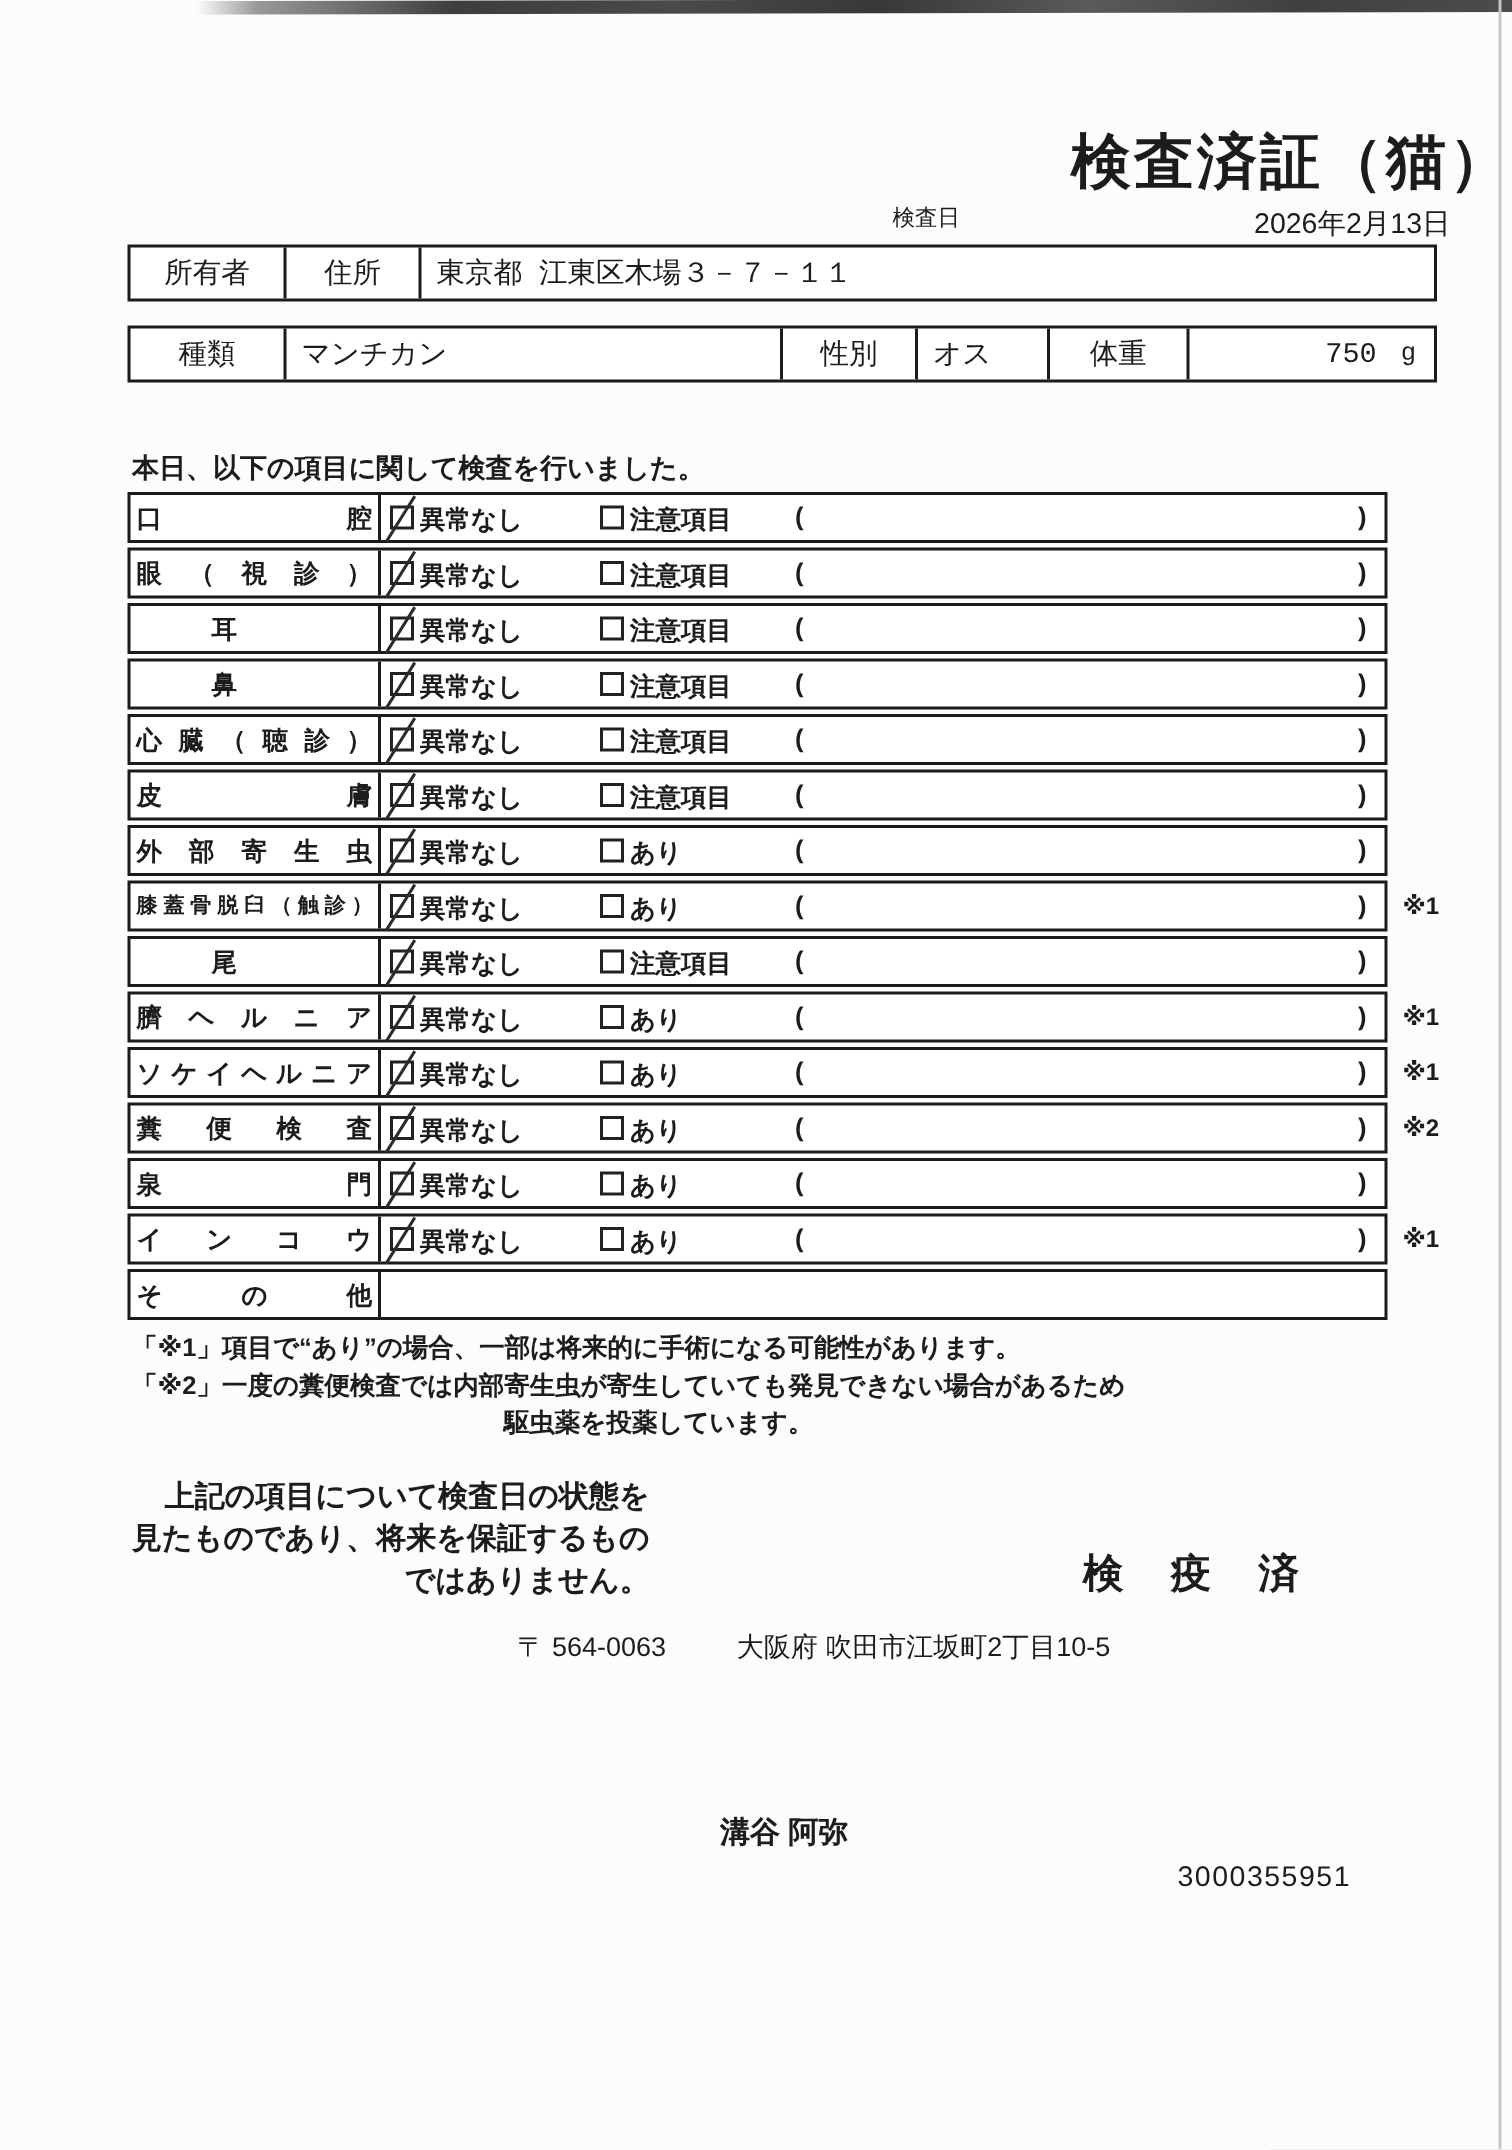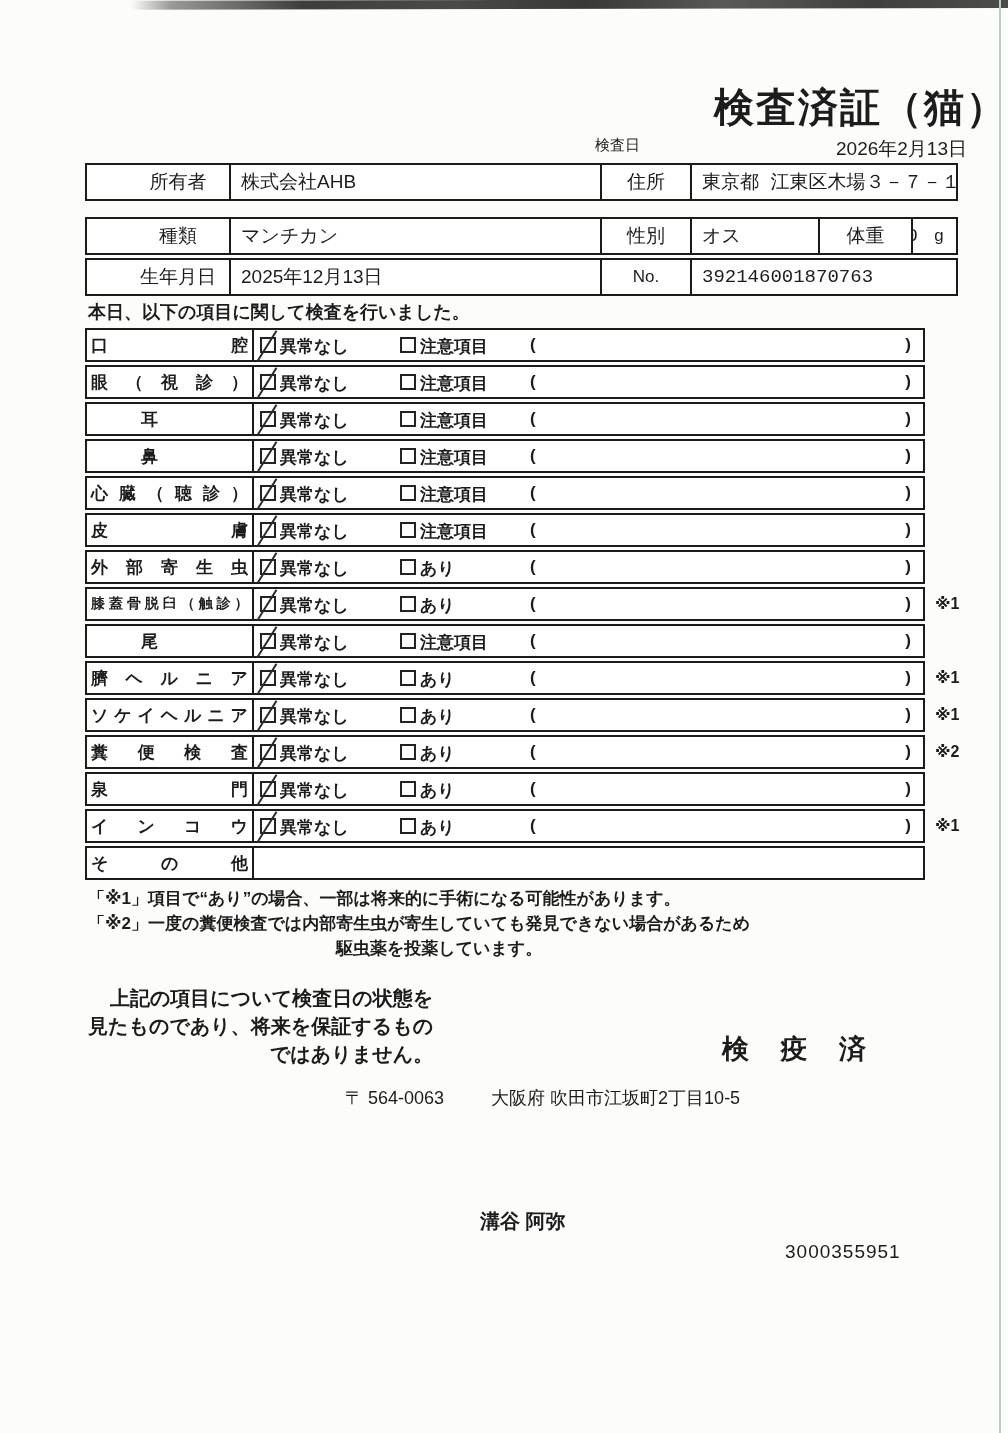--- a/index.html
+++ b/index.html
@@ -21,21 +21,21 @@
 
   .abs{position:absolute;}
   .title{top:80px;left:0;width:100%;text-align:right;font-size:40px;font-weight:bold;letter-spacing:2px;}
   .exam-date-label{left:595px;top:136px;font-size:15px;}
   .exam-date-value{right:41px;top:136px;font-size:19px;}
 
   
   .tbl{left:85px;width:873px;height:38px;border:2px solid #1b1b1b;display:flex;box-sizing:border-box;background:#fff;}
   .tbl .cell{box-sizing:border-box;display:flex;align-items:center;font-size:19px;overflow:hidden;white-space:nowrap;}
   .tbl .cell + .cell{border-left:2px solid #1b1b1b;}
-  .tbl .lab{justify-content:center;margin-left:40px;}
+  .tbl .lab{justify-content:center;}
   .tbl .val{padding-left:10px;}
   .tbl .wval{justify-content:flex-end;padding-right:12px;}
   .tbl .unit{font-size:17px;margin-left:16px;}
   .w-owner{width:102px;} .w-oval{width:331px;} .w-addr{width:90px;} .w-flex{flex:1;font-family:Liberation Mono, monospace;}
   .w-sex{width:88px;} .w-wt{width:93px;}
 
   .intro{left:88px;top:300px;font-size:18px;font-weight:600;}
 
   
   .exam-table{left:85px;top:328px;width:840px;}
@@ -75,43 +75,36 @@
   <div class="scan-top"></div>
   <div class="scan-right"></div>
 
   <div class="abs title">検査済証（猫）</div>
 
   <div class="abs exam-date-label">検査日</div>
   <div class="abs exam-date-value">2026年2月13日</div>
 
   <div class="abs tbl" style="top:163px;">
     <div class="cell lab w-owner">所有者</div>
-    <div class="cell val w-oval">株式会社AHB</div>
     <div class="cell lab w-addr">住所</div>
     <div class="cell val w-flex">東京都 江東区木場３－７－１１</div>
   </div>
 
   <div class="abs tbl" style="top:217px;">
     <div class="cell lab w-owner">種類</div>
     <div class="cell val w-oval">マンチカン</div>
     <div class="cell lab w-addr">性別</div>
     <div class="cell val w-sex">オス</div>
     <div class="cell lab w-wt">体重</div>
     <div class="cell wval w-flex">
       <span>750</span>
       <span class="unit">g</span>
     </div>
   </div>
 
-  <div class="abs tbl" style="top:258px;">
-    <div class="cell lab w-owner">生年月日</div>
-    <div class="cell val w-oval">2025年12月13日</div>
-    <div class="cell lab w-addr" style="font-size:17px;">No.</div>
-    <div class="cell val w-flex">392146001870763</div>
-  </div>
 
   <div class="abs intro">本日、以下の項目に関して検査を行いました。</div>
 
   <div class="abs exam-table">
       <div class="exam-row">
         <div class="item">
           <span>口</span>
           <span>腔</span>
         </div>
         <span class="cb" style="left: 173px;">

